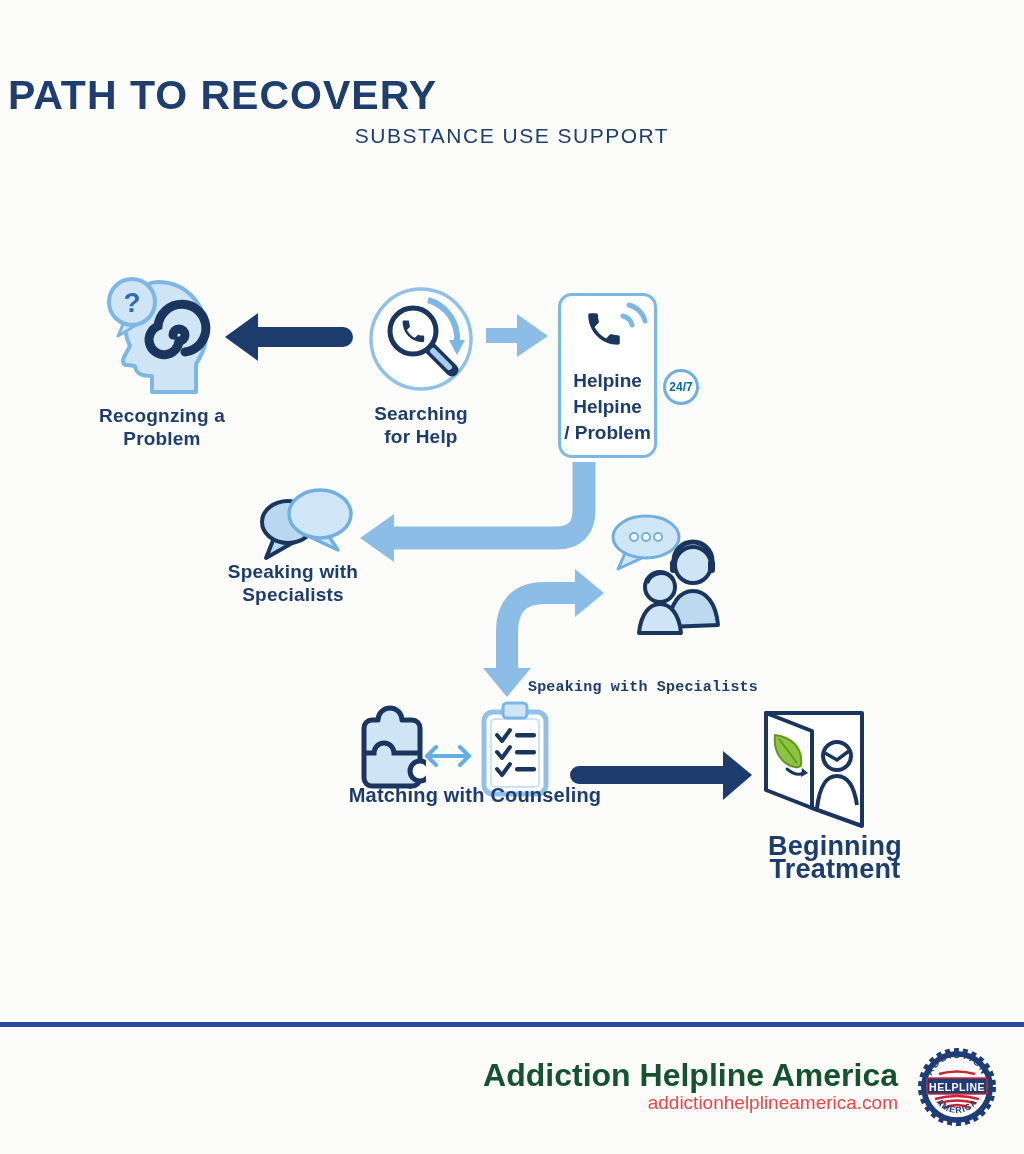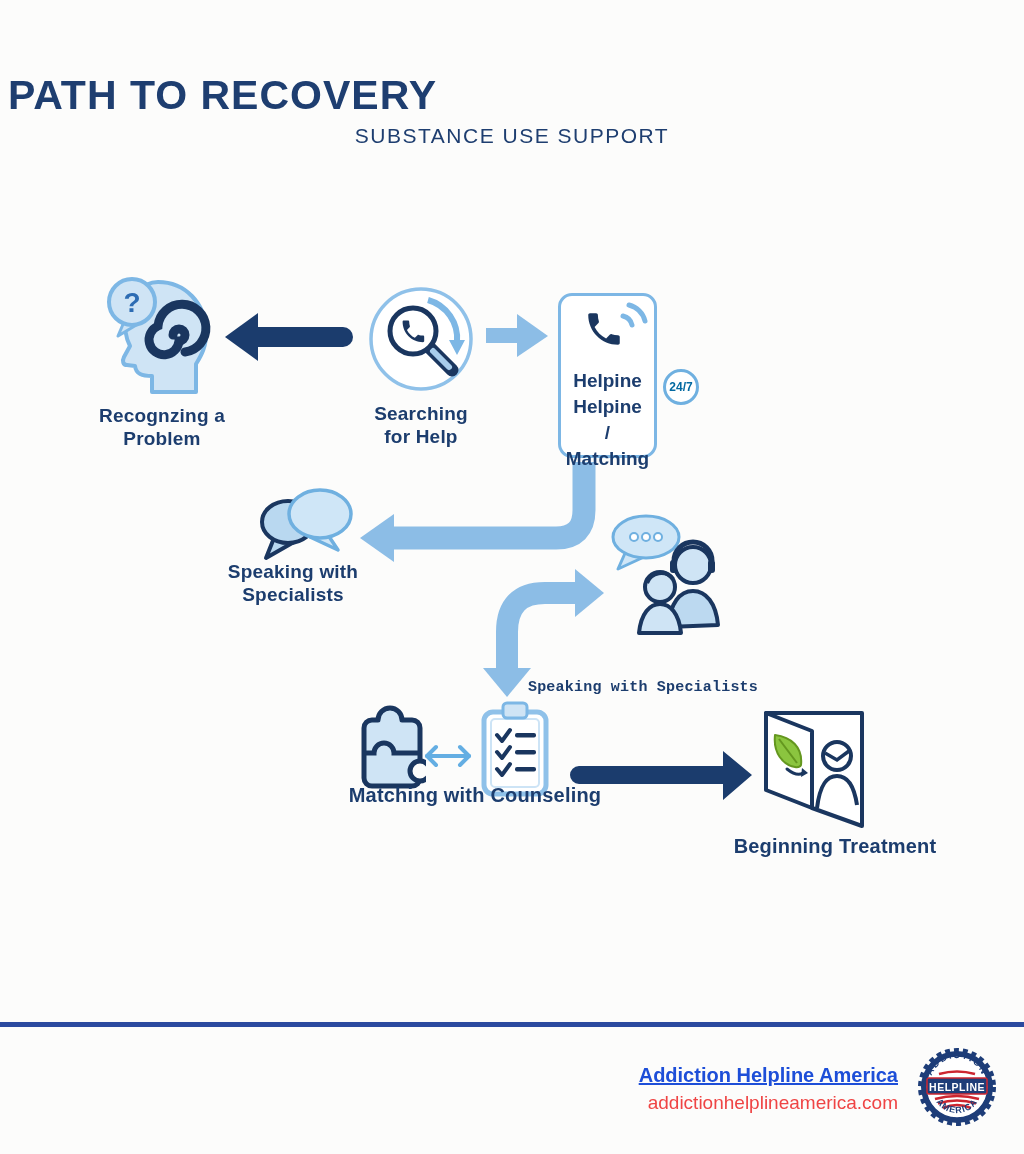--- a/index.html
+++ b/index.html
@@ -22,21 +22,21 @@
   .lbl{
     text-align:center;color:#1c3d6e;font-weight:700;
     font-size:19px;line-height:23px;letter-spacing:.2px;
   }
   .lbl span{display:block;}
   .lbl-recognizing{left:62px;top:404px;width:200px;}
   .lbl-searching{left:345px;top:402px;width:152px;}
   .lbl-speaking1{left:197px;top:560px;width:192px;}
   .lbl-speaking2{left:513px;top:676px;width:260px;font-size:15px;font-family:Liberation Mono, monospace;}
   .lbl-matching{left:336px;top:784px;width:278px;font-size:20px;}
-  .lbl-beginning{left:713px;top:835px;width:244px;font-size:20px;}
+  .lbl-beginning{left:713px;top:835px;width:244px;font-size:27px;}
   
   .contact-box{
     left:558px;top:293px;width:99px;height:165px;
     background:#ffffff;border:3px solid #7db7e5;border-radius:14px;
     box-sizing:border-box;
   }
   .contact-text{
     position:absolute;left:0;top:72px;width:100%;text-align:center;
     color:#1c3d6e;font-weight:700;font-size:19px;line-height:26px;
   }
@@ -47,21 +47,21 @@
     display:flex;align-items:center;justify-content:center;
     color:#0369a1;font-weight:700;font-size:12px;
   }
   
   .divider{left:0;top:1022px;width:1024px;height:5px;background:#2b4a9f;}
   .footer{
     left:0;top:1048px;width:996px;display:flex;justify-content:flex-end;
     align-items:center;gap:20px;
   }
   .footer-text{text-align:right;}
-  .footer-brand{font-size:20px;font-weight:700;color:#1d4ed8;line-height:30px;text-decoration:underline;}
+  .footer-brand{font-size:32px;font-weight:700;color:#14532d;line-height:30px;}
   .footer-url{font-size:19px;color:#ef4444;line-height:25px;}
   svg{display:block;}
 </style>
 </head>
 <body>
 
 <div class="abs title">PATH TO RECOVERY</div>
 <div class="abs subtitle">SUBSTANCE USE SUPPORT</div>
 
 <svg class="abs" style="left:0;top:0;" width="1024" height="1154" viewBox="0 0 1024 1154">
@@ -124,21 +124,21 @@
   <svg width="93" height="78" viewBox="0 0 93 78">
     <path transform="translate(22,12) scale(1.75)" fill="#1a365f" d="M6.62 10.79c1.44 2.83 3.76 5.14 6.59 6.59l2.2-2.21c.27-.27.67-.36 1.02-.24 1.12.37 2.33.57 3.57.57.55 0 1 .45 1 1V20c0 .55-.45 1-1 1-9.39 0-17-7.61-17-17 0-.55.45-1 1-1h3.5c.55 0 1 .45 1 1 0 1.25.2 2.45.57 3.57.11.35.03.74-.25 1.02l-2.2 2.2z"></path>
     <g stroke="#7db7e5" stroke-width="5" fill="none" stroke-linecap="round">
       <path d="M62,20 a12,12 0 0 1 9,9"></path>
       <path d="M68,9 a22,22 0 0 1 16,16"></path>
     </g>
   </svg>
   <div class="contact-text">
     <span>Helpine</span>
     <span>Helpine</span>
-    <span>/ Matching</span>
+    <span>/ Problem</span>
   </div>
 </div>
 <div class="abs badge-247">24/7</div>
 
 <svg class="abs" style="left:252px;top:482px;" width="110" height="85" viewBox="0 0 110 85">
   <g>
     <path d="M22,56 L14,76 L42,60 Z" fill="#b9d8f0" stroke="#1a365f" stroke-width="4" stroke-linejoin="round"></path>
     <ellipse cx="36" cy="40" rx="26" ry="21" fill="#b9d8f0" stroke="#1a365f" stroke-width="4"></ellipse>
   </g>
   <g>

